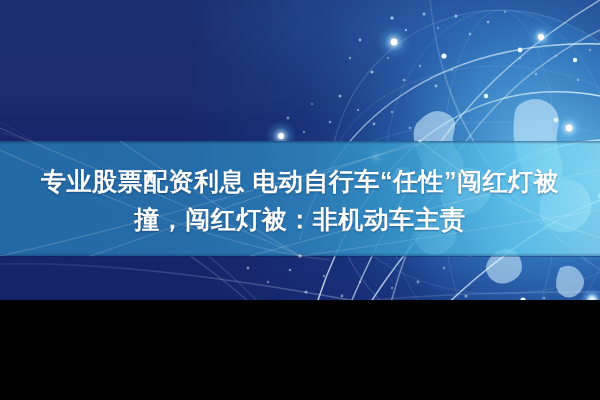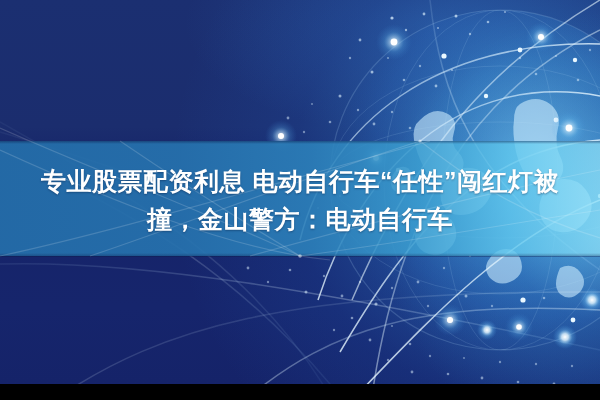--- a/index.html
+++ b/index.html
@@ -3,21 +3,21 @@
 <meta charset="utf-8">
 <style>
   html, body {
     margin: 0;
     padding: 0;
     background: #000;
   }
   #stage {
     position: relative;
     width: 600px;
-    height: 384px;
+    height: 300px;
     overflow: hidden;
     font-family: "Liberation Sans", "DejaVu Sans", sans-serif;
     background: #15246b;
   }
 
   
   .layer {
     position: absolute;
     inset: 0;
     pointer-events: none;
@@ -313,16 +313,16 @@
     </g>
     <g fill="#ffffff" fill-opacity="0.5">
       <circle cx="300" cy="256" r="1.8"></circle>
       <circle cx="420" cy="141" r="1.6"></circle>
       <circle cx="214" cy="218" r="1.4"></circle>
     </g>
   </svg>
 
   <div class="title-block">
     <div class="title-line">专业股票配资利息 电动自行车“任性”闯红灯被</div>
-    <div class="title-line">撞，金山警方：电动自行车</div>
+    <div class="title-line">撞，闯红灯被：非机动车主责</div>
   </div>
 
 </div>
 
 </body></html>

